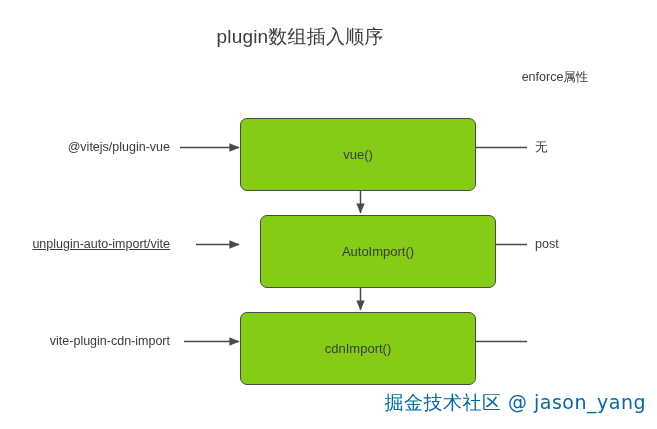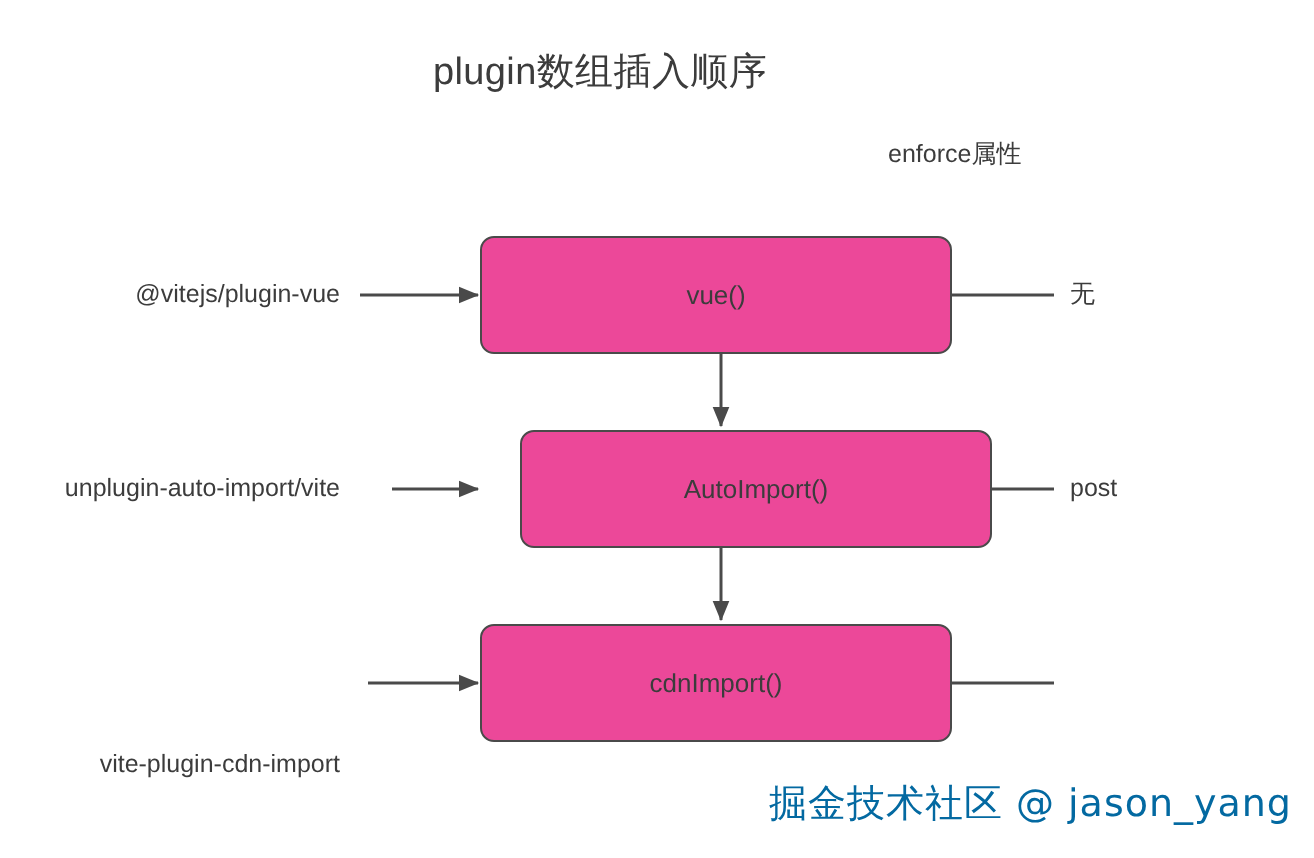--- a/index.html
+++ b/index.html
@@ -28,40 +28,40 @@
     font-size: 19px;
     line-height: 26px;
     color: #3c3c3c;
     letter-spacing: 0.2px;
     white-space: nowrap;
   }
 
   
   #enforce-column-header {
     position: absolute;
-    left: 444px;
+    left: 462px;
     top: 68px;
     width: 186px;
-    text-align: left;
+    text-align: center;
     font-size: 12.5px;
     line-height: 18px;
     color: #3c3c3c;
     white-space: nowrap;
   }
 
   
   .node-box {
     position: absolute;
     left: 240px;
     width: 236px;
-    height: 59px;
+    height: 73px;
     box-sizing: border-box;
     border: 1.6px solid #4a4a4a;
     border-radius: 7px;
-    background: #ec4899;
+    background: #84cc16;
     display: flex;
     align-items: center;
     justify-content: center;
   }
   .node-box .node-label {
     font-size: 13px;
     line-height: 18px;
     color: #3c3c3c;
     white-space: nowrap;
   }
@@ -82,22 +82,22 @@
   .source-label-wrap {
     position: absolute;
     left: 0;
     width: 176px;
     height: 18px;
   }
   #source-label-wrap-0 { top: 138px; }
   #source-label-wrap-1 { top: 235px; }
   #source-label-wrap-2 { top: 332px; }
   #source-label-wrap-0 .source-label { right: 6px; text-align: center; }
-  #source-label-wrap-1 .source-label { right: 6px; }
-  #source-label-wrap-2 .source-label { right: 6px; margin-top: 41px; }
+  #source-label-wrap-1 .source-label { right: 6px; text-decoration: underline; }
+  #source-label-wrap-2 .source-label { right: 6px; }
 
   
   .enforce-label {
     position: absolute;
     left: 535px;
     width: 90px;
     font-size: 12.5px;
     line-height: 18px;
     color: #3c3c3c;
     white-space: nowrap;

